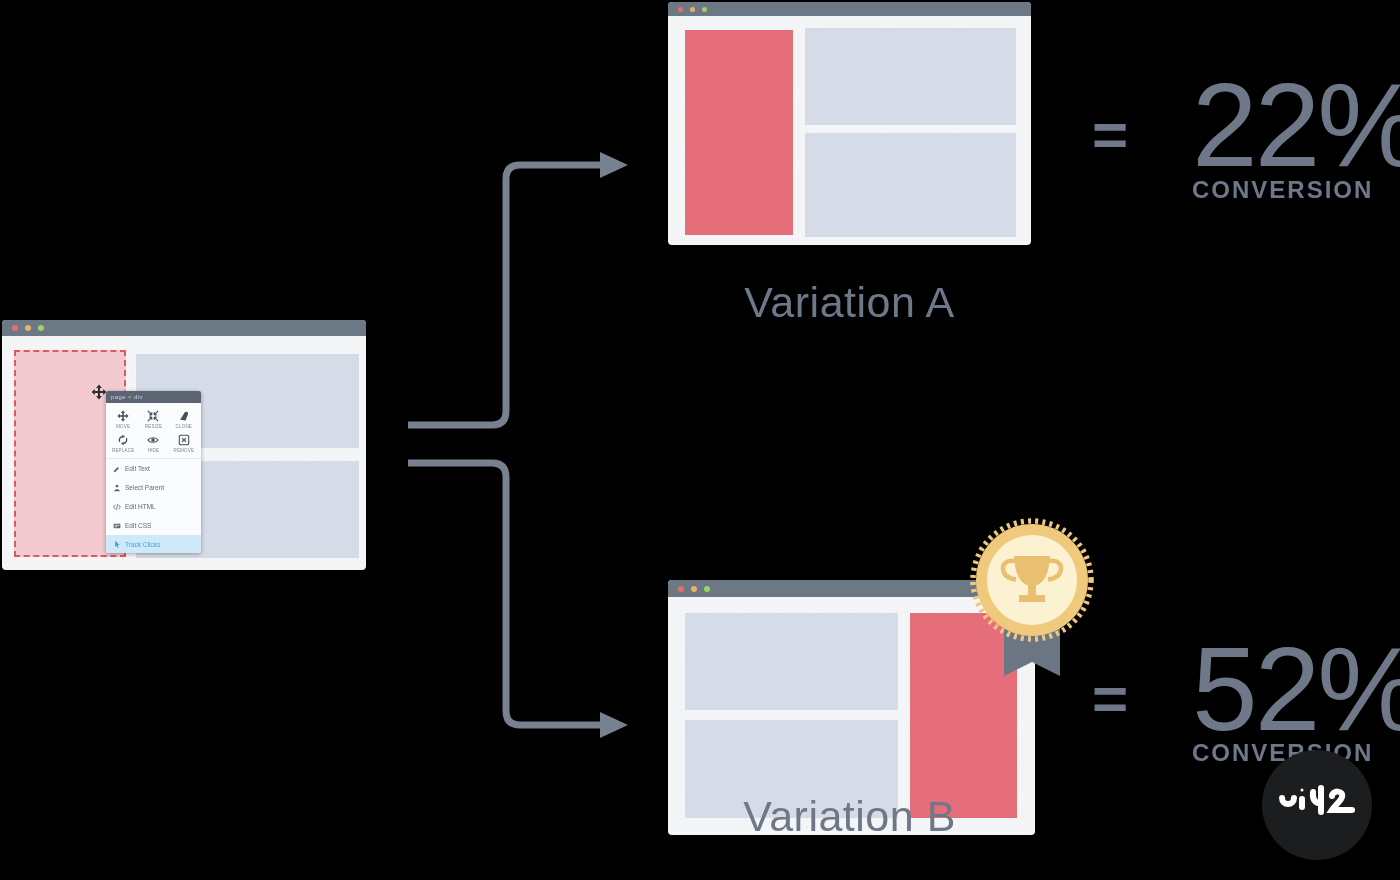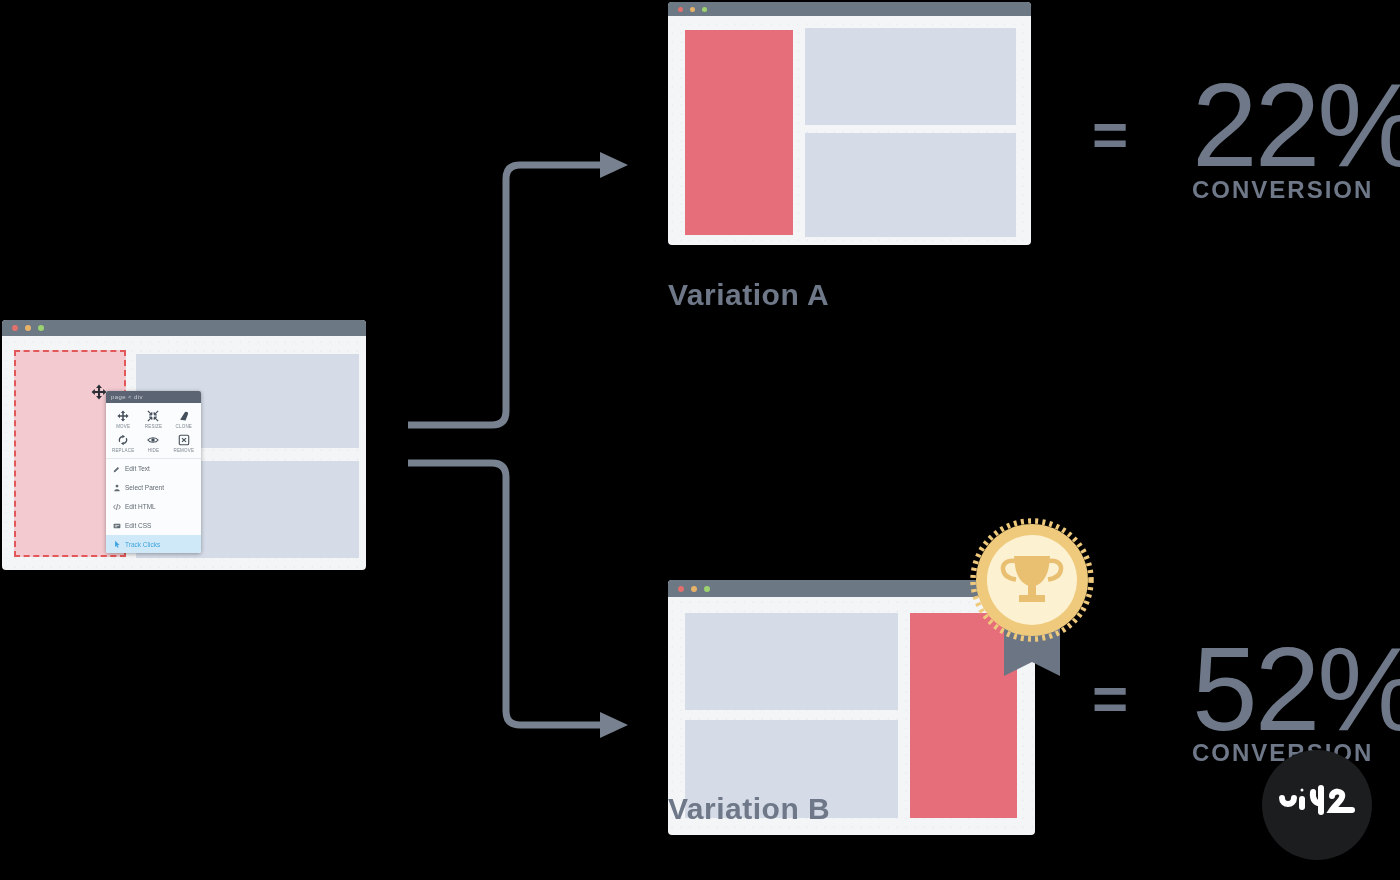--- a/index.html
+++ b/index.html
@@ -26,21 +26,21 @@
   .menu-grid{display:grid;grid-template-columns:1fr 1fr 1fr;padding:4px 2px 3px;border-bottom:1px solid #e4e7eb}
   .mcell{display:flex;flex-direction:column;align-items:center;padding:3px 0 2px;cursor:pointer}
   .mcell svg{width:12px;height:12px}
   .mlbl{font-size:4.5px;color:#7d8791;margin-top:2px;letter-spacing:.2px}
   .menu-list .mitem{display:flex;align-items:center;gap:4px;height:19px;padding:0 7px;
                     font-size:6.5px;color:#5f6972;cursor:pointer}
   .menu-list .mitem svg{width:8px;height:8px;flex:none}
   .mitem.hl{background:#cfe9f8;color:#3fa4df;height:18px}
 
   
-  .var-label{position:absolute;width:363px;text-align:left;font-size:30px;font-weight:bold;
+  .var-label{position:absolute;width:363px;text-align:center;font-size:43px;font-weight:normal;
              color:#6e7888;letter-spacing:.5px}
   .eq{position:absolute;font-size:62px;font-weight:800;color:#6e7888;line-height:62px}
   .num{position:absolute;font-size:118px;font-weight:400;color:#6e7888;line-height:1;letter-spacing:-3px;white-space:nowrap}
   .caption{position:absolute;font-size:24px;font-weight:bold;color:#6e7888;letter-spacing:2px;white-space:nowrap}
 
   
   .logo-circle{position:absolute;left:1262px;top:750px;width:110px;height:110px;border-radius:50%;
                background:#1b1d1f;display:flex;align-items:center;justify-content:center}
 </style>
 </head>

